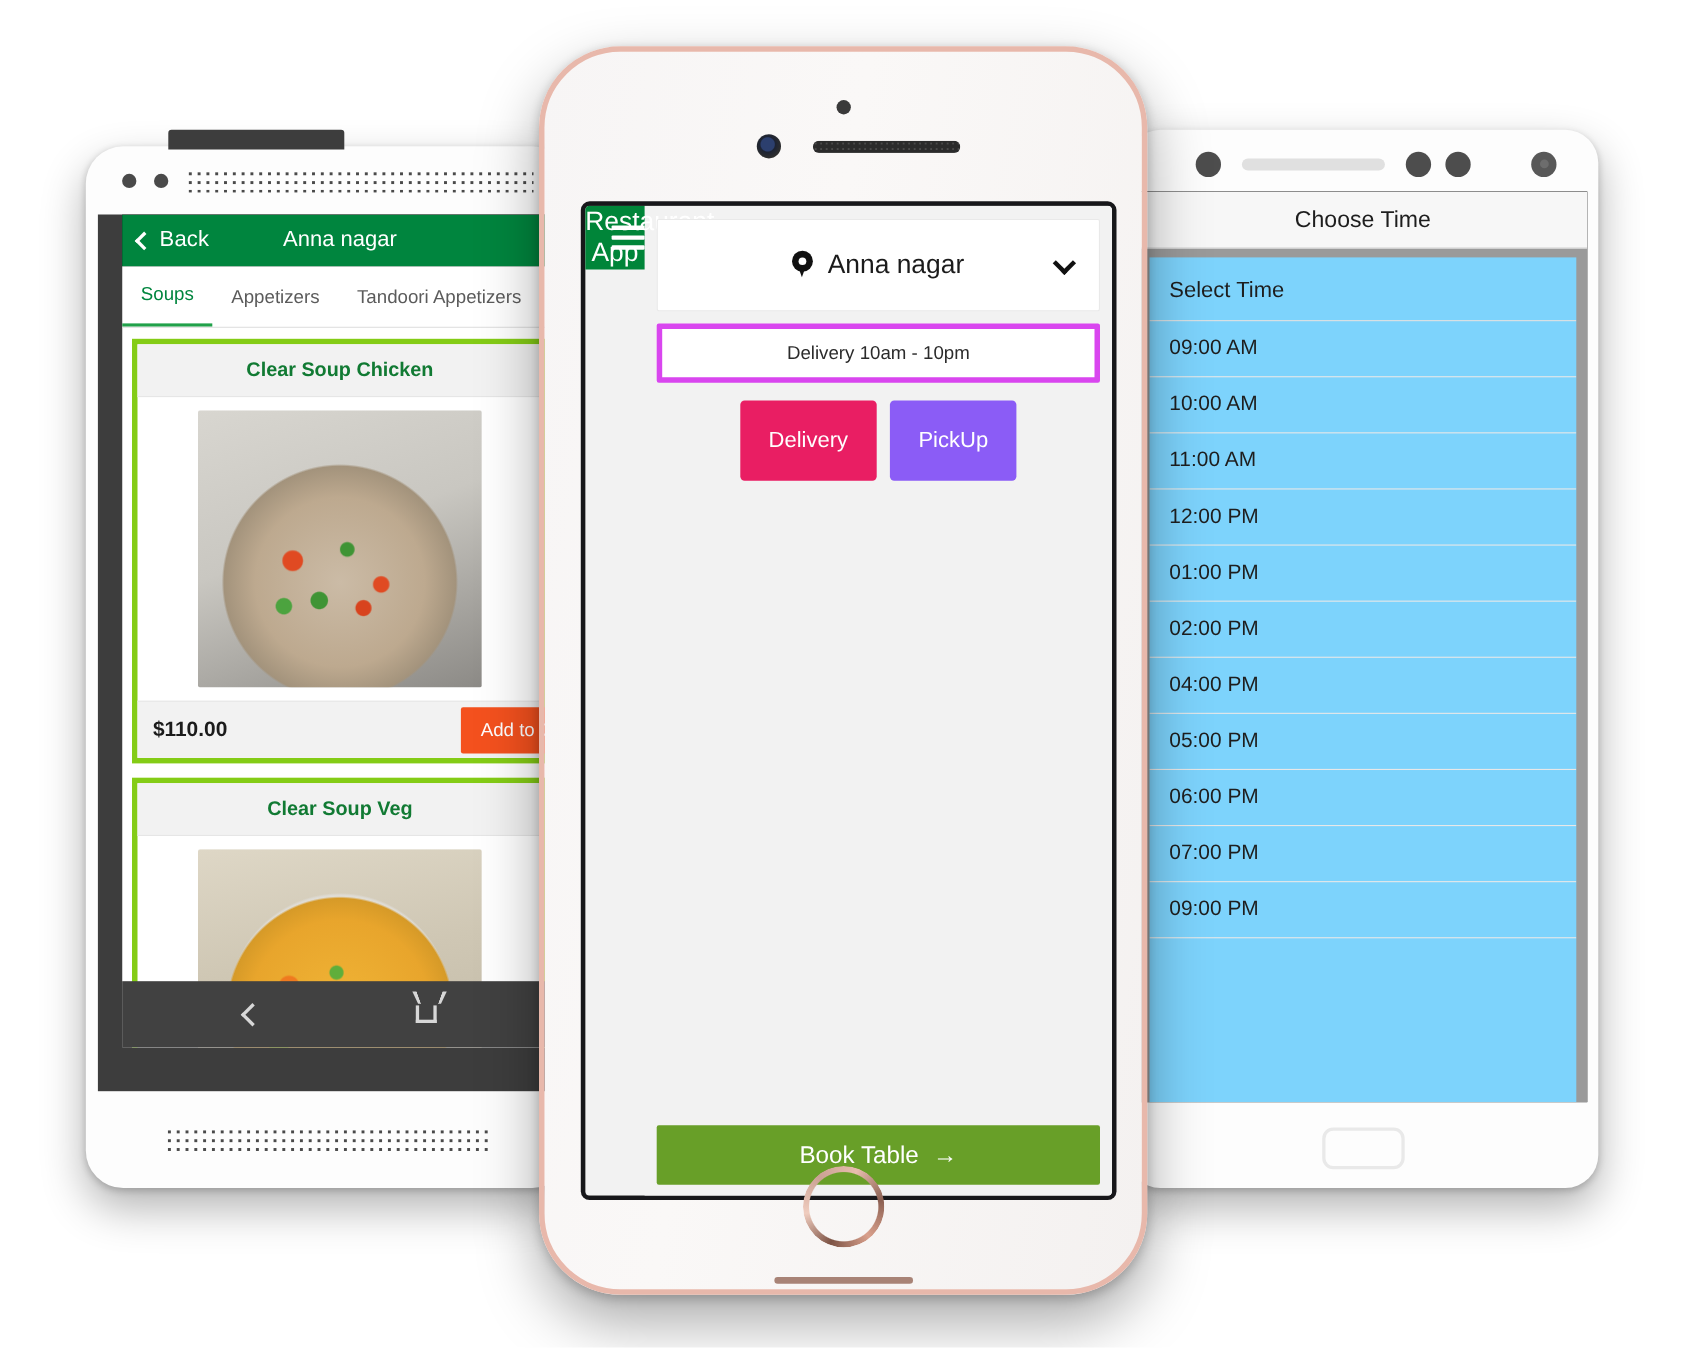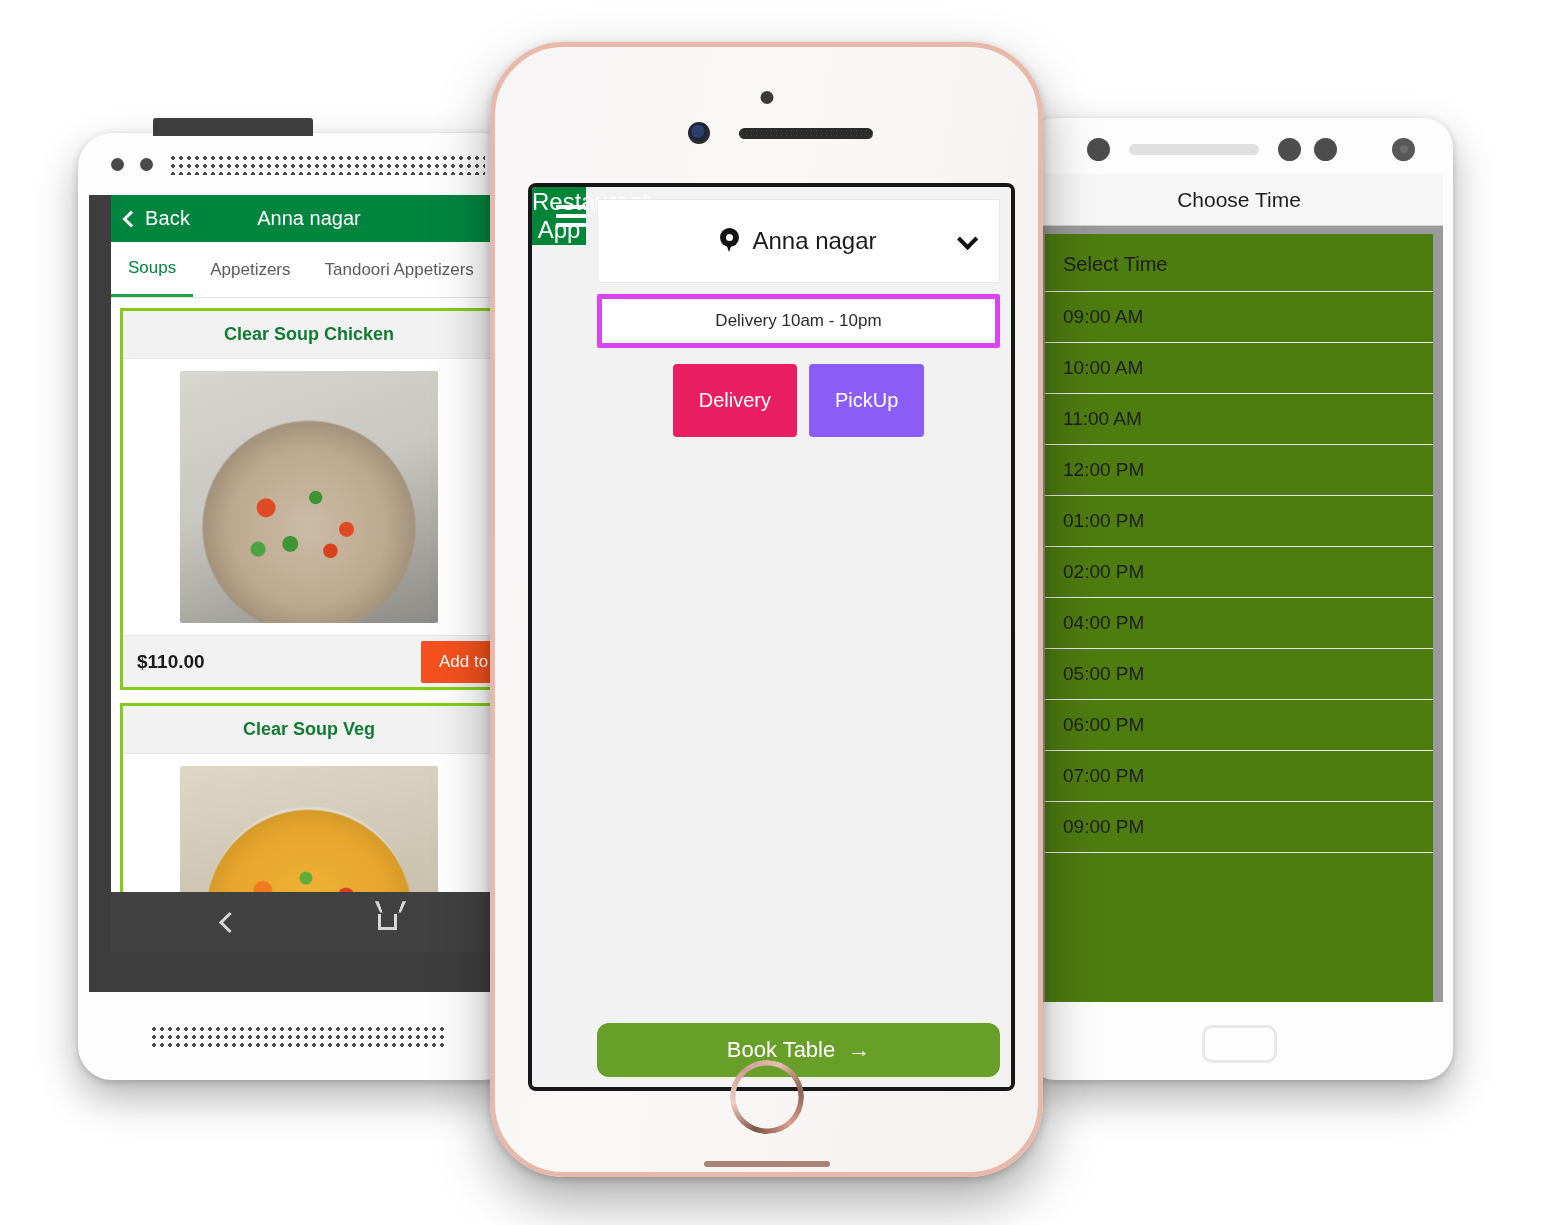--- a/index.html
+++ b/index.html
@@ -72,21 +72,21 @@
     height: 56px; background: #fff; display: flex; align-items: stretch;
     border-bottom: 1px solid #e3e3e3; white-space: nowrap; overflow: hidden;
   }
   .tab {
     display: flex; align-items: center; padding: 0 17px;
     font-size: 17px; color: #5b5b5b;
   }
   .tab.active { color: #00853E; border-bottom: 3px solid #21a14a; }
   .menu-scroll { background: #fff; padding: 10px 9px 0 9px; }
   .food-card {
-    border: 3px solid #84cc16; background: #fff; margin-bottom: 13px;
+    border: 5px solid #84cc16; background: #fff; margin-bottom: 13px;
   }
   .food-title {
     background: #f2f2f2; text-align: center; padding: 13px 6px;
     color: #117a33; font-size: 18px; font-weight: bold;
     border-bottom: 1px solid #e6e6e6;
   }
   .food-img { padding: 12px 0; display: flex; justify-content: center; }
   .soup1, .soup2 {
     width: 258px; height: 252px; border-radius: 2px; position: relative; overflow: hidden;
   }
@@ -169,21 +169,21 @@
     position: absolute; left: 10px; top: 56px; width: 408px; height: 828px;
     background: #111; overflow: hidden;
   }
   .rd-inner { width: 100%; height: 100%; background: #9a9a9a; overflow: hidden; }
   .ct-header {
     height: 52px; background: #f7f7f7; border-bottom: 1px solid #cfcfcf;
     display: flex; align-items: center; justify-content: center;
     font-size: 21px; color: #1e1e1e;
   }
   .ct-body { padding: 8px 10px 0 10px; height: calc(100% - 52px); }
-  .ct-panel { background: #4d7c0f; height: 100%; overflow: hidden; }
+  .ct-panel { background: #7dd3fc; height: 100%; overflow: hidden; }
   .ct-label {
     padding: 19px 18px 15px 18px; font-size: 20px; color: #1e1e1e;
     border-bottom: 1px solid #e2e2e2;
   }
   .time-row {
     padding: 14px 18px; font-size: 19px; color: #1e1e1e;
     border-bottom: 1px solid #e8e8e8; cursor: pointer;
   }
   .rd-bottombar {
     position: absolute; left: 0; bottom: 0; width: 100%; height: 72px;
@@ -344,21 +344,21 @@
   }
   .mode-row { display: flex; justify-content: center; gap: 12px; margin-bottom: 18px; }
   .mode-btn {
     border: none; color: #fff; font-size: 20px; border-radius: 4px;
     padding: 25px 26px; cursor: pointer;
   }
   .mode-delivery { background: #E91E63; }
   .mode-pickup { background: #8b5cf6; }
   .book-btn {
     margin-top: auto; background: #689F28; color: #fff; border: none;
-    height: 54px; font-size: 22px; cursor: pointer; border-radius: 12px;
+    height: 54px; font-size: 22px; cursor: pointer; border-radius: 2px;
     display: flex; align-items: center; justify-content: center; gap: 13px;
     margin-bottom: 10px;
   }
 </style>
 </head>
 <body>
 
 <div class="stage">
 
   <div class="left-device">

